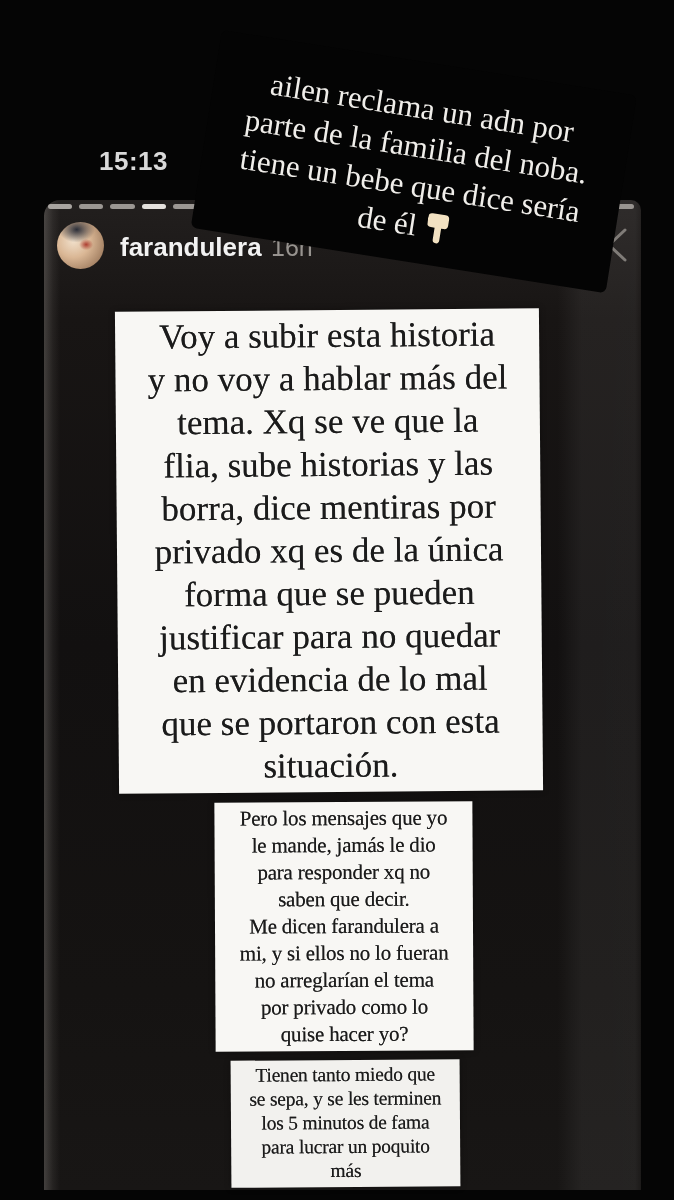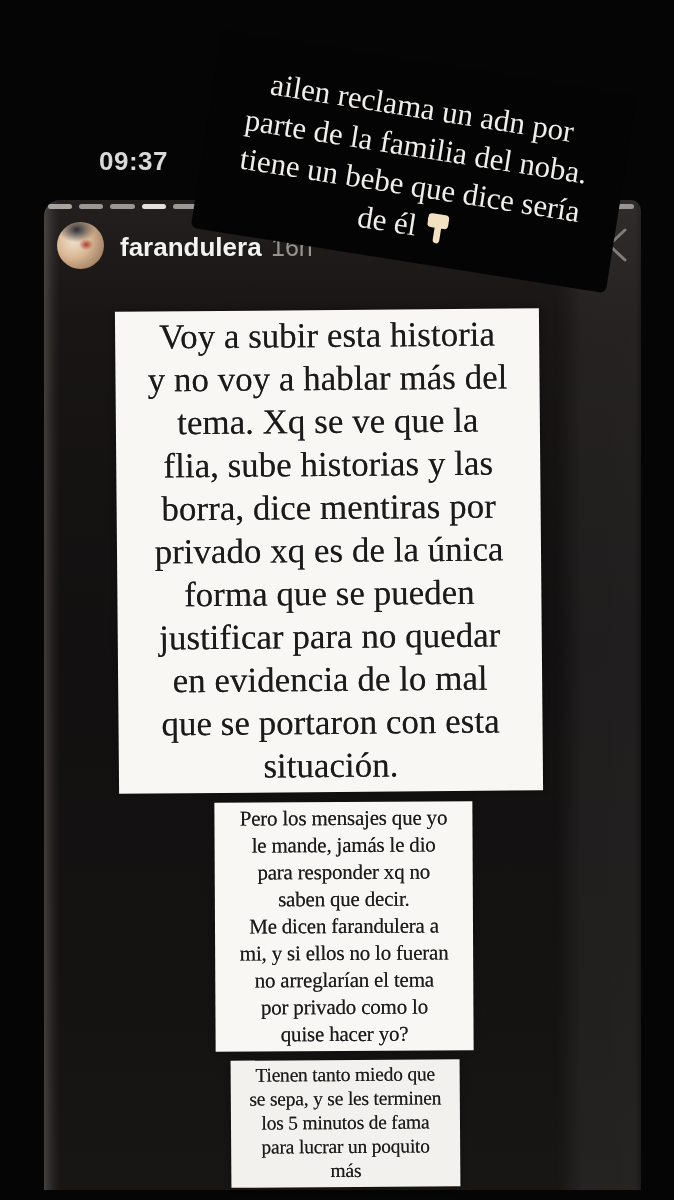--- a/index.html
+++ b/index.html
@@ -53,21 +53,21 @@
            font-family:"Liberation Serif",serif;color:#f0eeea;font-size:31px;line-height:39px;
            text-align:center;padding-top:26px;box-sizing:border-box;}
   .caption .cline{white-space:nowrap;}
   .cap-last{display:flex;align-items:center;justify-content:center;gap:10px;}
 </style>
 </head>
 <body>
 
 <div class="stage">
 
-  <div class="clock">09:37</div>
+  <div class="clock">15:13</div>
 
   <div class="shot">
 
     <div class="progress">
       <i class="seg"></i>
       <i class="seg"></i>
       <i class="seg"></i>
       <i class="seg"></i>
       <i class="seg"></i>
       <i class="seg"></i>

